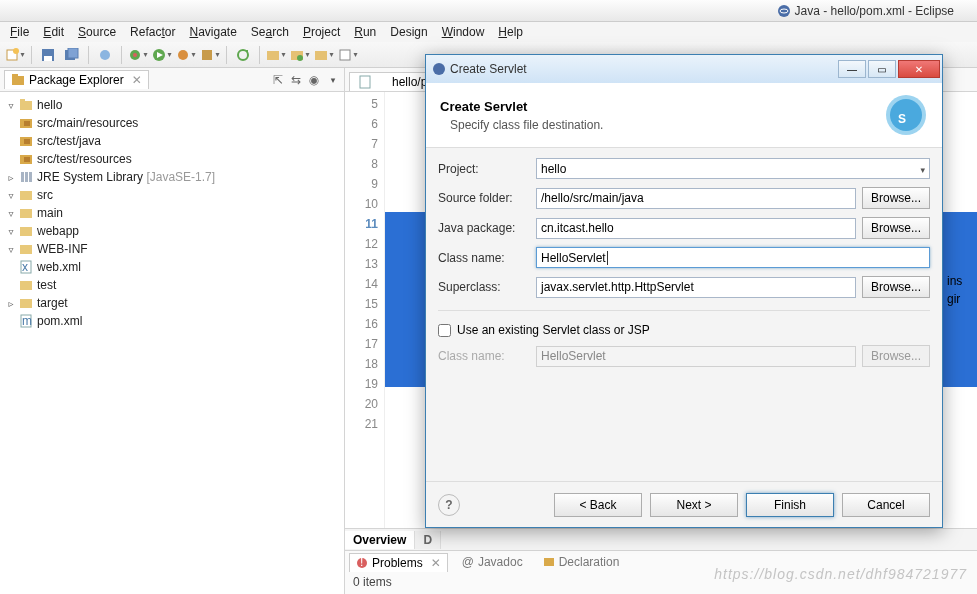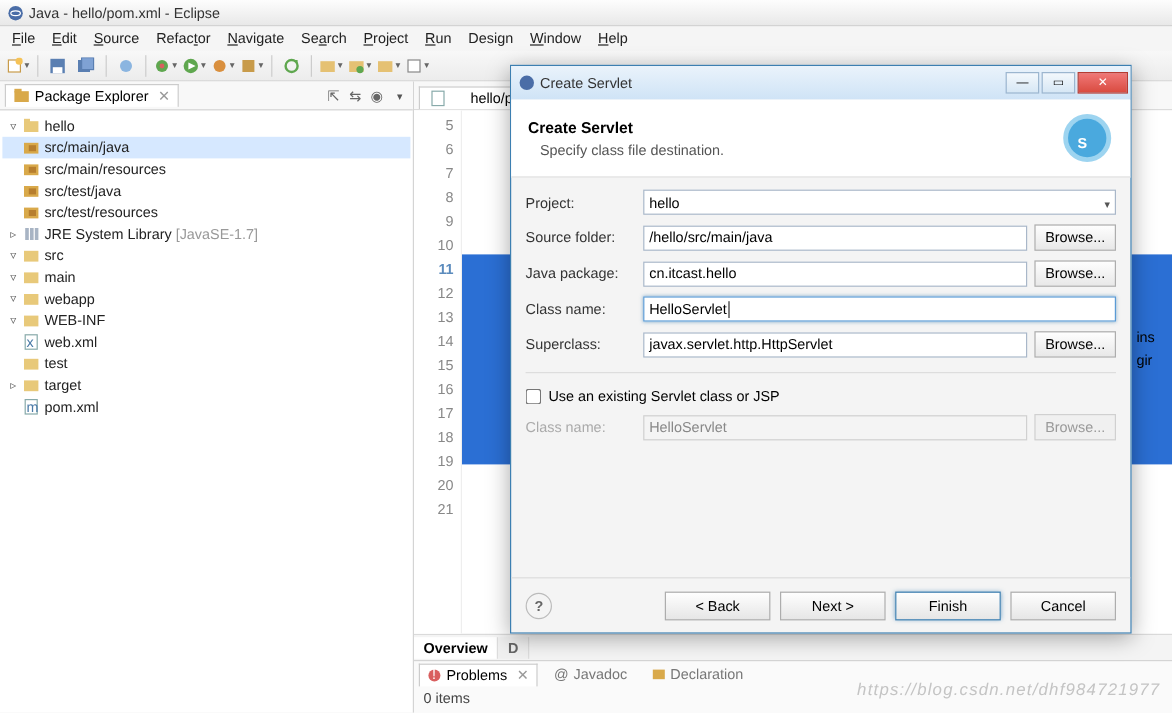--- a/index.html
+++ b/index.html
@@ -1,18 +1,18 @@
 <!DOCTYPE html>
 <html><head>
 <meta charset="utf-8">
 <style>
 * { box-sizing: border-box; margin: 0; padding: 0; font-family: "Segoe UI", Tahoma, sans-serif; font-size: 12px; }
 body { background: #f0f0f0; width: 977px; height: 594px; overflow: hidden; position: relative; }
 
-.titlebar { height: 22px; background: linear-gradient(#fdfdfd,#e8e8e8); border-bottom: 1px solid #ccc; display: flex; align-items: center; padding: 0 6px; }
+.titlebar { height: 22px; background: linear-gradient(#fdfdfd,#e8e8e8); border-bottom: 1px solid #ccc; display: flex; align-items: center; padding: 0 23px; justify-content: flex-end; }
 .titlebar .icon { width: 14px; height: 14px; margin-right: 4px; }
 .titlebar .title { color: #333; }
 
 .menubar { height: 20px; background: #f5f5f5; display: flex; align-items: center; padding: 0 4px; gap: 2px; }
 .menubar .menu { padding: 2px 6px; color: #222; cursor: default; }
 .menubar .menu u { text-decoration: underline; }
 
 .toolbar { height: 26px; background: linear-gradient(#f8f8f8,#ececec); border-bottom: 1px solid #d0d0d0; display: flex; align-items: center; padding: 0 4px; gap: 2px; }
 .toolbar .tbtn { width: 22px; height: 22px; display: flex; align-items: center; justify-content: center; border-radius: 2px; }
 .toolbar .sep { width: 1px; height: 18px; background: #ccc; margin: 0 3px; }
@@ -222,30 +222,20 @@
     <div class="tree">
       <div class="node d0">
           <span class="tw">▿</span>
           <span class="ic">
             <svg width="14" height="14">
               <rect x="1" y="3" width="12" height="9" fill="#e8c97a"></rect>
               <rect x="1" y="1" width="5" height="3" fill="#e8c97a"></rect>
             </svg>
           </span>
           <span class="lbl">hello</span>
-        </div>
-      <div class="node d1 sel">
-          <span class="tw"></span>
-          <span class="ic">
-            <svg width="14" height="14">
-              <rect x="1" y="3" width="12" height="9" fill="#d9a94a"></rect>
-              <rect x="5" y="5" width="6" height="5" fill="#b77e2e"></rect>
-            </svg>
-          </span>
-          <span class="lbl">src/main/java</span>
         </div>
       <div class="node d1">
           <span class="tw"></span>
           <span class="ic">
             <svg width="14" height="14">
               <rect x="1" y="3" width="12" height="9" fill="#d9a94a"></rect>
               <rect x="5" y="5" width="6" height="5" fill="#b77e2e"></rect>
             </svg>
           </span>
           <span class="lbl">src/main/resources</span>

